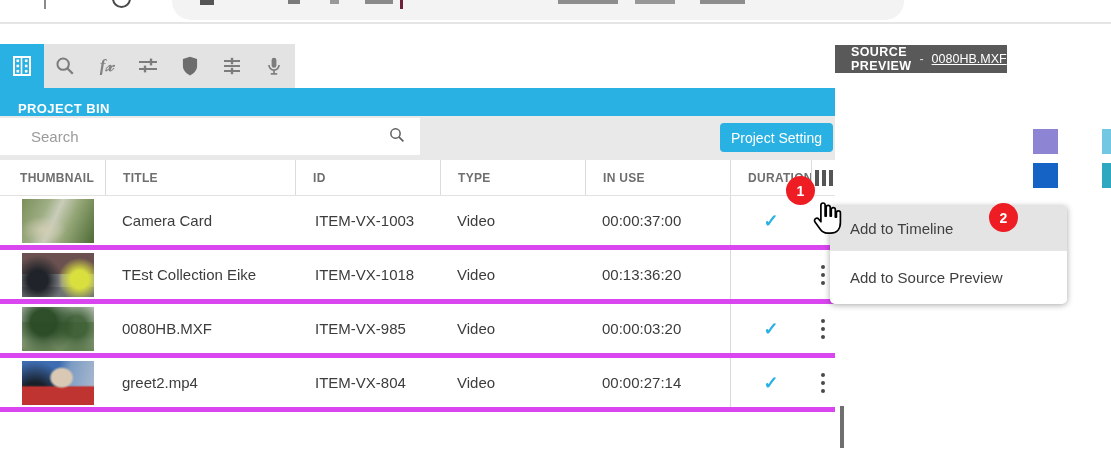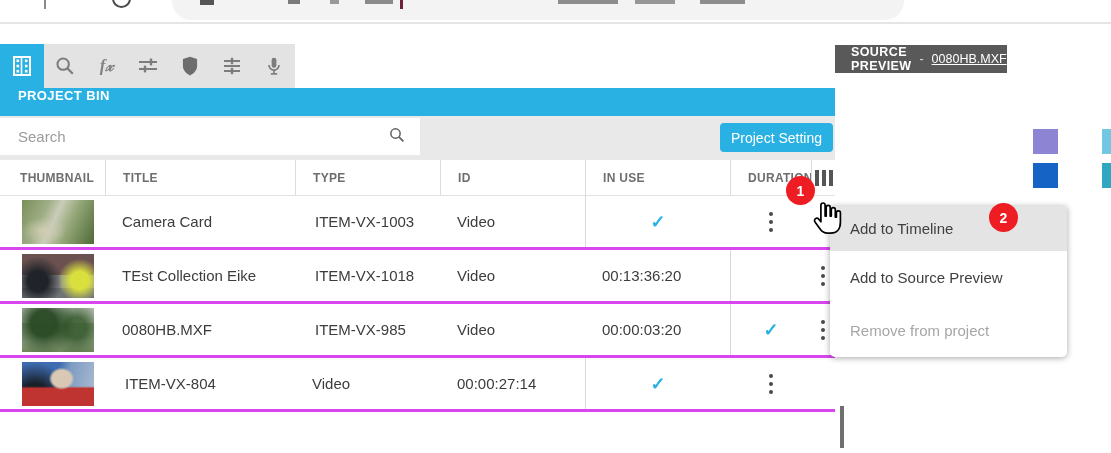--- a/index.html
+++ b/index.html
@@ -24,37 +24,37 @@
   .toolbar-icons { width:295px; background:#e3e3e3; display:flex; align-items:stretch; }
   .tool-tile { width:42px; display:flex; align-items:center; justify-content:center; cursor:pointer; }
   .tool-tile.active { width:44px; background:#29b1e3; }
   .tool-tile svg { display:block; }
   .fx-glyph { font-style:italic; font-size:17px; color:#828282; font-weight:bold; font-family:"Liberation Serif", serif; }
   .toolbar-right { flex:1; display:flex; align-items:center; justify-content:flex-end; gap:22px; padding-right:16px; background:#fff; }
   .app-title { color:#8b8b8b; font-size:19px; }
   .hamburger div { width:26px; height:4px; background:#5f5f5f; margin:3px 0; }
 
   
-  .projbin-bar { height:28px; background:#29b1e3; color:#fff; font-weight:bold; font-size:13px; letter-spacing:.4px; display:flex; align-items:flex-start; padding-left:18px; }
+  .projbin-bar { height:28px; background:#29b1e3; color:#fff; font-weight:bold; font-size:13px; letter-spacing:.4px; display:flex; align-items:flex-end; padding-left:18px; }
   .search-row { height:44px; background:#e9e9e9; position:relative; }
-  .search-box { position:absolute; left:0; top:2px; width:420px; height:37px; background:#fff; display:flex; align-items:center; }
+  .search-box { position:absolute; left:0; top:2px; width:420px; height:37px; background:#fff; display:flex; align-items:center;padding-left:13px; }
   .search-box input { flex:1; border:none; outline:none; font-size:15px; color:#555; padding-left:18px; font-family:"Liberation Sans", sans-serif; background:transparent; }
   .search-box input::placeholder { color:#9b9b9b; }
   .search-mag { margin-right:14px; }
   .proj-setting-btn { position:absolute; right:2px; top:7px; width:113px; height:29px; background:#29b1e3; border:none; border-radius:4px; color:#fff; font-size:14px; cursor:pointer; font-family:"Liberation Sans", sans-serif; }
 
   
   .grid-row { display:grid; grid-template-columns:105px 190px 145px 145px 145px 81px 24px; }
   .thead { height:36px; background:#fff; border-bottom:1px solid #e2e2e2; }
   .thead .hcell { display:flex; align-items:center; padding-left:17px; font-size:12px; font-weight:bold; color:#6e6e6e; letter-spacing:.3px; border-left:1px solid #dcdcdc; }
   .thead .hcell:first-child { border-left:none; padding-left:20px; }
   .thead .hcell.icon-col { justify-content:center; padding-left:0; }
   .col-chooser { display:flex; gap:3px; }
   .col-chooser div { width:4px; height:16px; background:#555; }
-  .trow { height:54px; border-bottom:3px solid #d946ef; background:#fff; }
+  .trow { height:54px; border-bottom:5px solid #d946ef; background:#fff; }
   .tcell { display:flex; align-items:center; padding-left:17px; font-size:15px; color:#3c3c3c; }
   .tcell.id-cell { padding-left:20px; }
   .tcell.inuse-cell { border-left:1px solid #d9d9d9; justify-content:center; padding-left:0; }
   .tcell.actions-cell { padding-left:0; justify-content:center; }
   .thumb-cell { display:flex; align-items:center; padding-left:22px; }
   .thumb { width:72px; height:44px; }
   .thumb-0 { background:radial-gradient(ellipse 30px 18px at 30% 70%, rgba(210,205,180,.9), rgba(210,205,180,0) 75%), linear-gradient(115deg,#7a8f5a 0%,#9fae85 30%,#c9cdb9 45%,#93a575 65%,#4d6a36 100%); }
   .thumb-1 { background:radial-gradient(circle at 80% 60%, #d9e03e 0 14%, rgba(217,224,62,0) 34%), radial-gradient(circle at 22% 62%, #20242a 0 16%, rgba(30,34,40,0) 40%), linear-gradient(180deg,#6b5250 0 48%, #8f8f92 48% 78%, #707376 78% 100%); }
   .thumb-2 { background:radial-gradient(circle at 30% 35%, rgba(38,72,34,.95) 0 22%, rgba(38,72,34,0) 55%), radial-gradient(circle at 75% 45%, rgba(52,88,44,.85) 0 18%, rgba(52,88,44,0) 48%), linear-gradient(180deg,#c3cabf 0 35%, #93a584 35% 75%, #6d855a 100%); }
   .thumb-3 { background:radial-gradient(ellipse 16px 14px at 55% 38%, #d9c9b4 0 60%, rgba(217,201,180,0) 80%), linear-gradient(180deg, rgba(195,40,45,0) 55%, #bf3330 60% 100%), radial-gradient(circle at 18% 80%, #18202a 0 20%, rgba(20,28,40,0) 50%), linear-gradient(105deg,#3d6cb0 0 45%, #7d9cc4 60%, #aebdd0 100%); }
@@ -185,40 +185,41 @@
                 <line x1="14.8" y1="14.8" x2="20.5" y2="20.5" stroke="#5f5f5f" stroke-width="2.2"></line>
               </svg>
           </span>
         </div>
         <button class="proj-setting-btn">Project Setting</button>
       </div>
 
       <div class="grid-row thead">
         <div class="hcell">THUMBNAIL</div>
         <div class="hcell">TITLE</div>
+        <div class="hcell">ID</div>
         <div class="hcell">TYPE</div>
-        <div class="hcell">ID</div>
         <div class="hcell">IN USE</div>
         <div class="hcell">DURATION</div>
         <div class="hcell icon-col">
           <div class="col-chooser">
               <div></div>
               <div></div>
               <div></div>
             </div>
         </div>
       </div>
 
       <div class="grid-row trow">
         <div class="thumb-cell">
             <div class="thumb thumb-0"></div>
           </div>
         <div class="tcell">Camera Card</div>
         <div class="tcell id-cell">ITEM-VX-1003</div>
         <div class="tcell">Video</div>
+        <div class="tcell">00:00:37:00</div>
         <div class="tcell inuse-cell">
             <span class="check-mark">✓</span>
           </div>
         <div class="tcell actions-cell">
             <div class="kebab">
               <div></div>
               <div></div>
               <div></div>
             </div>
           </div>
@@ -261,20 +262,21 @@
               <div></div>
               <div></div>
             </div>
           </div>
       </div>
 
       <div class="grid-row trow">
         <div class="thumb-cell">
             <div class="thumb thumb-3"></div>
           </div>
+        <div class="tcell">greet2.mp4</div>
         <div class="tcell id-cell">ITEM-VX-804</div>
         <div class="tcell">Video</div>
         <div class="tcell">00:00:27:14</div>
         <div class="tcell inuse-cell">
             <span class="check-mark">✓</span>
           </div>
         <div class="tcell actions-cell">
             <div class="kebab">
               <div></div>
               <div></div>
@@ -301,21 +303,20 @@
         <div class="logo-sq logo-blue"></div>
         <div class="logo-sq logo-lightblue"></div>
         <div class="logo-sq logo-teal"></div>
       </div>
     </div>
   </div>
 
   <div class="context-menu">
     <div class="menu-item highlighted">Add to Timeline</div>
     <div class="menu-item">Add to Source Preview</div>
-    <div class="menu-item disabled">Remove from project</div>
   </div>
 
   <div class="marker" id="marker-1">1</div>
   <div class="marker" id="marker-2">2</div>
 
   <div class="hand-cursor">
     <svg width="33" height="38" viewBox="0 0 32 38">
       <path d="M11.5 2c1.2 0 2.1.9 2.1 2.1v11h1.1V6.4c0-1.1.9-2 2-2s2 .9 2 2v8.7h1.1V8.6c0-1.1.9-2 2-2s2 .9 2 2v7.5h1.1v-4.3c0-1.1.9-2 2-2s2 .9 2 2v9.4c0 6.6-3.4 11-9.8 11h-3.2c-3.2 0-5.3-1.2-7.3-4.1l-5.1-7.2c-.8-1.1-.6-2.5.5-3.3 1-.7 2.3-.6 3.1.4l2.3 2.8V4.1C9.4 2.9 10.3 2 11.5 2z" fill="#ffffff" stroke="#000000" stroke-width="1.7" stroke-linejoin="round"></path>
     </svg>
   </div>

